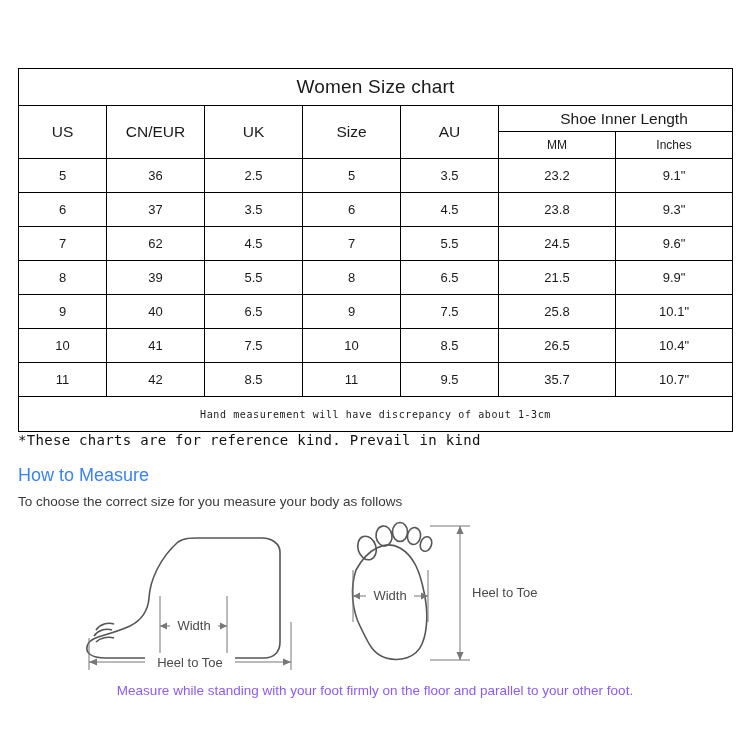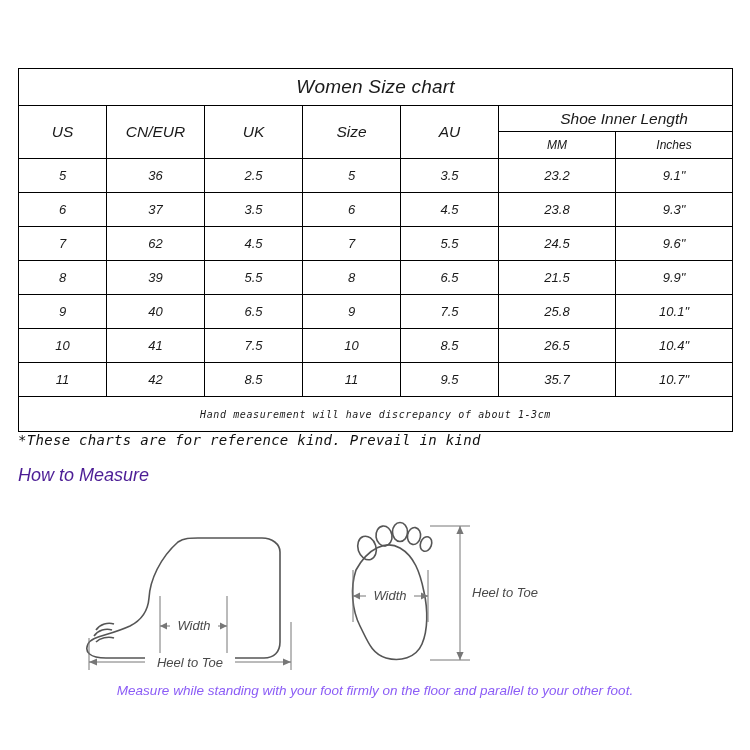--- a/index.html
+++ b/index.html
@@ -12,21 +12,20 @@
     background: #ffffff;
     font-family: "Liberation Sans", sans-serif;
     color: #1a1a1a;
     overflow: hidden;
   }
   .page {
     position: relative;
     width: 750px;
     height: 552px;
     box-sizing: border-box;
-    font-style: italic;
   }
 
   
   .chart-wrap {
     position: absolute;
     left: 18px;
     top: 68px;
     width: 714px;
   }
   table.size-chart {
@@ -82,21 +81,21 @@
     letter-spacing: .3px;
     color: #111;
   }
 
   
   .how-title {
     position: absolute;
     left: 18px;
     top: 465px;
     font-size: 18px;
-    color: #4c1d95;
+    color: #3b82f6;
     font-weight: normal;
   }
   .how-sub {
     position: absolute;
     left: 18px;
     top: 494px;
     font-size: 13.5px;
     color: #3a3a3a;
   }
 
@@ -223,20 +222,21 @@
         <tr>
           <td class="note-cell" colspan="7">Hand measurement will have discrepancy of about 1-3cm</td>
         </tr>
       </tbody>
     </table>
   </div>
 
   <div class="ref-note">*These charts are for reference kind. Prevail in kind</div>
 
   <div class="how-title">How to Measure</div>
+  <div class="how-sub">To choose the correct size for you measure your body as follows</div>
 
   <div class="diagram">
     <svg width="640" height="170" viewBox="0 0 640 170" xmlns="http://www.w3.org/2000/svg">
 
       <g fill="none" stroke="#555" stroke-width="1.6">
         <path d="M128,18 C110,34 100,56 99,74 C98,86 92,96 80,102 C58,112 42,112 38,120 C34,128 40,134 56,134 L214,134 C224,134 230,128 230,118 L230,28 C230,20 222,14 212,14 C196,14 160,14 148,14 C140,14 134,14 128,18 Z" transform="translate(-10,6) scale(1)"></path>
 
         <path d="M36,112 C40,106 48,104 54,106"></path>
         <path d="M34,118 C38,112 46,110 52,112"></path>
         <path d="M36,124 C40,120 48,118 54,120"></path>

